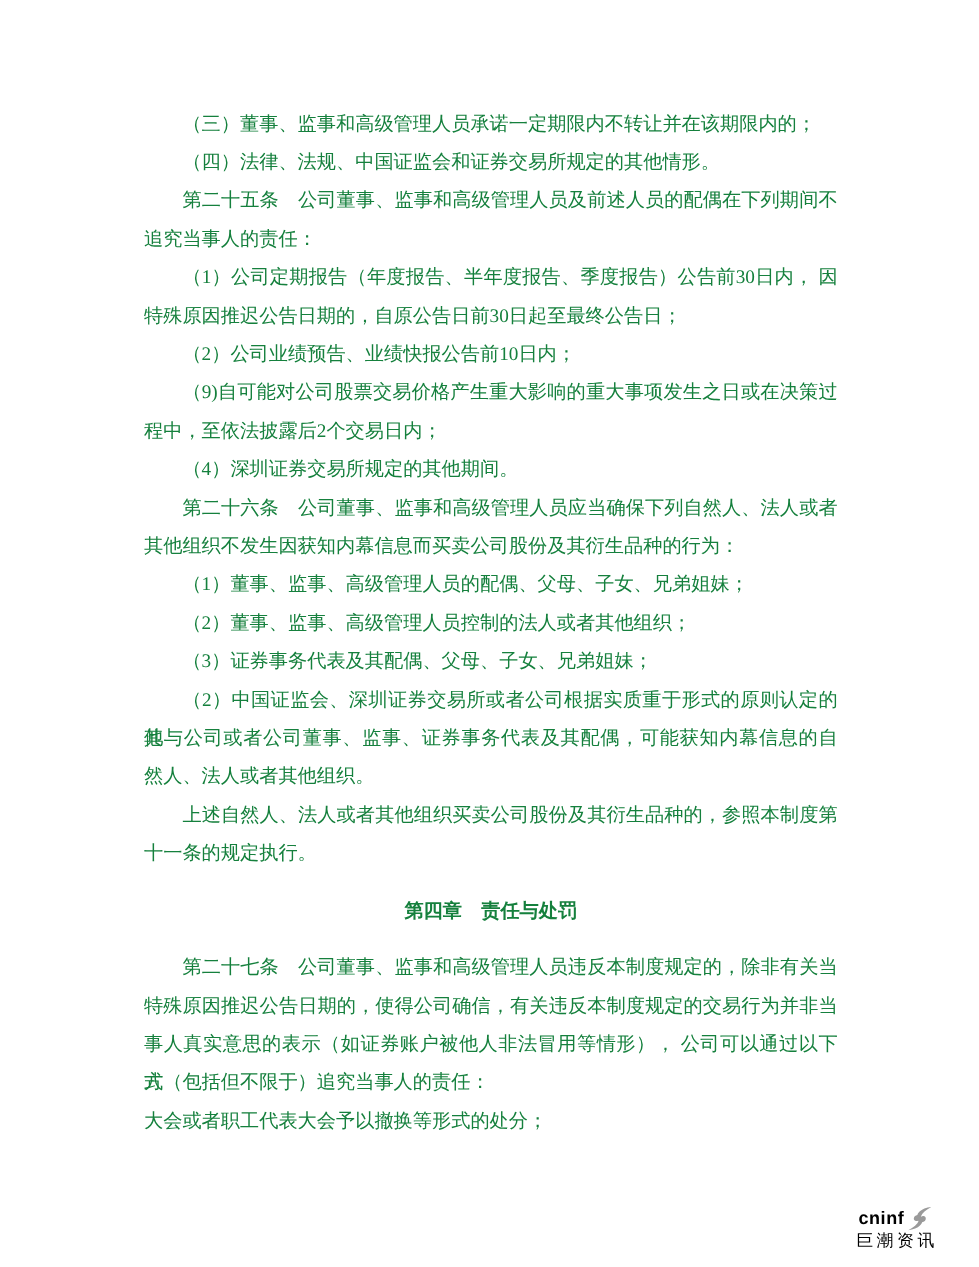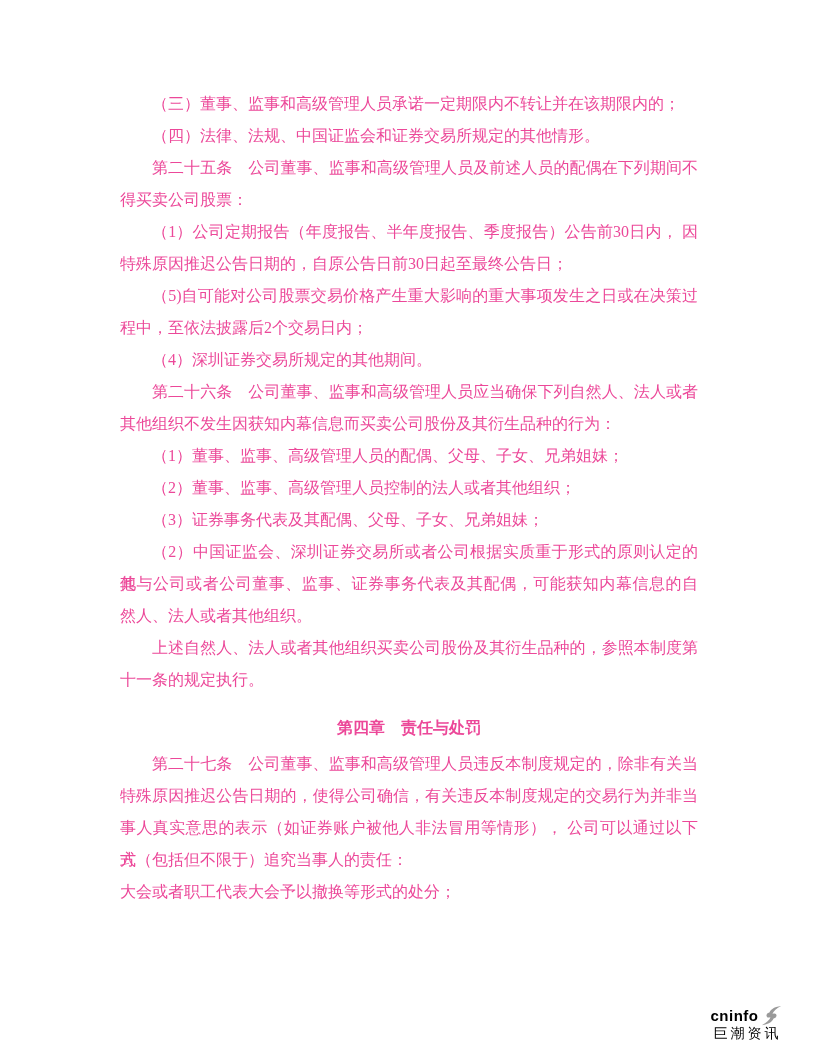--- a/index.html
+++ b/index.html
@@ -13,38 +13,38 @@
   .page {
     position: absolute; inset: 0;
     background: #ffffff;
   }
   .doc {
     position: absolute;
     left: 120px; top: 88px;
     width: 578px;
     font-size: 16px;
     line-height: 32px;
-    color: #ec4899;
+    color: #15803d;
     text-align: left;
   }
   .line {
     height: 32px;
     overflow: visible;
   }
   .line.indent { text-indent: 2em; }
   .line.fill {
     text-align: justify;
     text-align-last: justify;
   }
   .line b { font-weight: normal; }
   .heading {
     height: 32px;
     text-align: center;
     font-weight: bold;
-    margin-bottom: 4px;
+    margin-bottom: 15px;
   }
   .spacer { height: 16px; }
   .watermark {
     position: absolute;
     left: 700px; top: 1004px;
     width: 92px;
     text-align: center;
     font-family: "Liberation Sans", "DejaVu Sans", sans-serif;
     line-height: normal;
   }
@@ -72,24 +72,25 @@
 </style>
 </head>
 <body>
 
 <div class="page">
 
   <div class="doc">
       <div class="line indent">（三）董事、监事和高级管理人员承诺一定期限内不转让并在该期限内的；</div>
       <div class="line indent">（四）法律、法规、中国证监会和证券交易所规定的其他情形。</div>
       <div class="line indent fill"><b>第二十五条</b>　公司董事、监事和高级管理人员及前述人员的配偶在下列期间不</div>
-      <div class="line">得买卖公司股票：</div>
+      <div class="line">追究当事人的责任：</div>
       <div class="line indent fill">（1）公司定期报告（年度报告、半年度报告、季度报告）公告前30日内， 因</div>
       <div class="line">特殊原因推迟公告日期的，自原公告日前30日起至最终公告日；</div>
-      <div class="line indent fill">（5)自可能对公司股票交易价格产生重大影响的重大事项发生之日或在决策过</div>
+      <div class="line indent">（2）公司业绩预告、业绩快报公告前10日内；</div>
+      <div class="line indent fill">（9)自可能对公司股票交易价格产生重大影响的重大事项发生之日或在决策过</div>
       <div class="line">程中，至依法披露后2个交易日内；</div>
       <div class="line indent">（4）深圳证券交易所规定的其他期间。</div>
       <div class="line indent fill"><b>第二十六条</b>　公司董事、监事和高级管理人员应当确保下列自然人、法人或者</div>
       <div class="line">其他组织不发生因获知内幕信息而买卖公司股份及其衍生品种的行为：</div>
       <div class="line indent">（1）董事、监事、高级管理人员的配偶、父母、子女、兄弟姐妹；</div>
       <div class="line indent">（2）董事、监事、高级管理人员控制的法人或者其他组织；</div>
       <div class="line indent">（3）证券事务代表及其配偶、父母、子女、兄弟姐妹；</div>
       <div class="line indent fill">（2）中国证监会、深圳证券交易所或者公司根据实质重于形式的原则认定的其</div>
       <div class="line fill">他与公司或者公司董事、监事、证券事务代表及其配偶，可能获知内幕信息的自</div>
       <div class="line">然人、法人或者其他组织。</div>
@@ -99,21 +100,21 @@
       <div class="heading">第四章　责任与处罚</div>
       <div class="line indent fill"><b>第二十七条</b>　公司董事、监事和高级管理人员违反本制度规定的，除非有关当</div>
       <div class="line fill">特殊原因推迟公告日期的，使得公司确信，有关违反本制度规定的交易行为并非当</div>
       <div class="line fill">事人真实意思的表示（如证券账户被他人非法冒用等情形）， 公司可以通过以下方</div>
       <div class="line">式（包括但不限于）追究当事人的责任：</div>
       <div class="line">大会或者职工代表大会予以撤换等形式的处分；</div>
     </div>
 
   <div class="watermark">
     <div class="wm-row">
-      <span class="wm-brand">cninfo</span>
+      <span class="wm-brand">cninf</span>
       <svg class="wm-swirl" width="21" height="21" viewBox="0 0 24 24" aria-hidden="true">
         <g fill="#9a9a9a">
           <path d="M23 1C13 2 7.5 7.5 10 13c1.6 3.4 6.5 3 7.6-.2.7-2.1-1.2-3.8-3.3-3l-1.5.7C14.3 6.5 17.8 3.8 23 1z"></path>
           <path d="M1 23c10-1 15.5-6.5 13-12-1.6-3.4-6.5-3-7.6.2-.7 2.1 1.2 3.8 3.3 3l1.5-.7C9.7 17.5 6.2 20.2 1 23z"></path>
         </g>
       </svg>
     </div>
     <div class="wm-cn">巨潮资讯</div>
     <div class="wm-url">www.cninfo.com.cn</div>
   </div>

